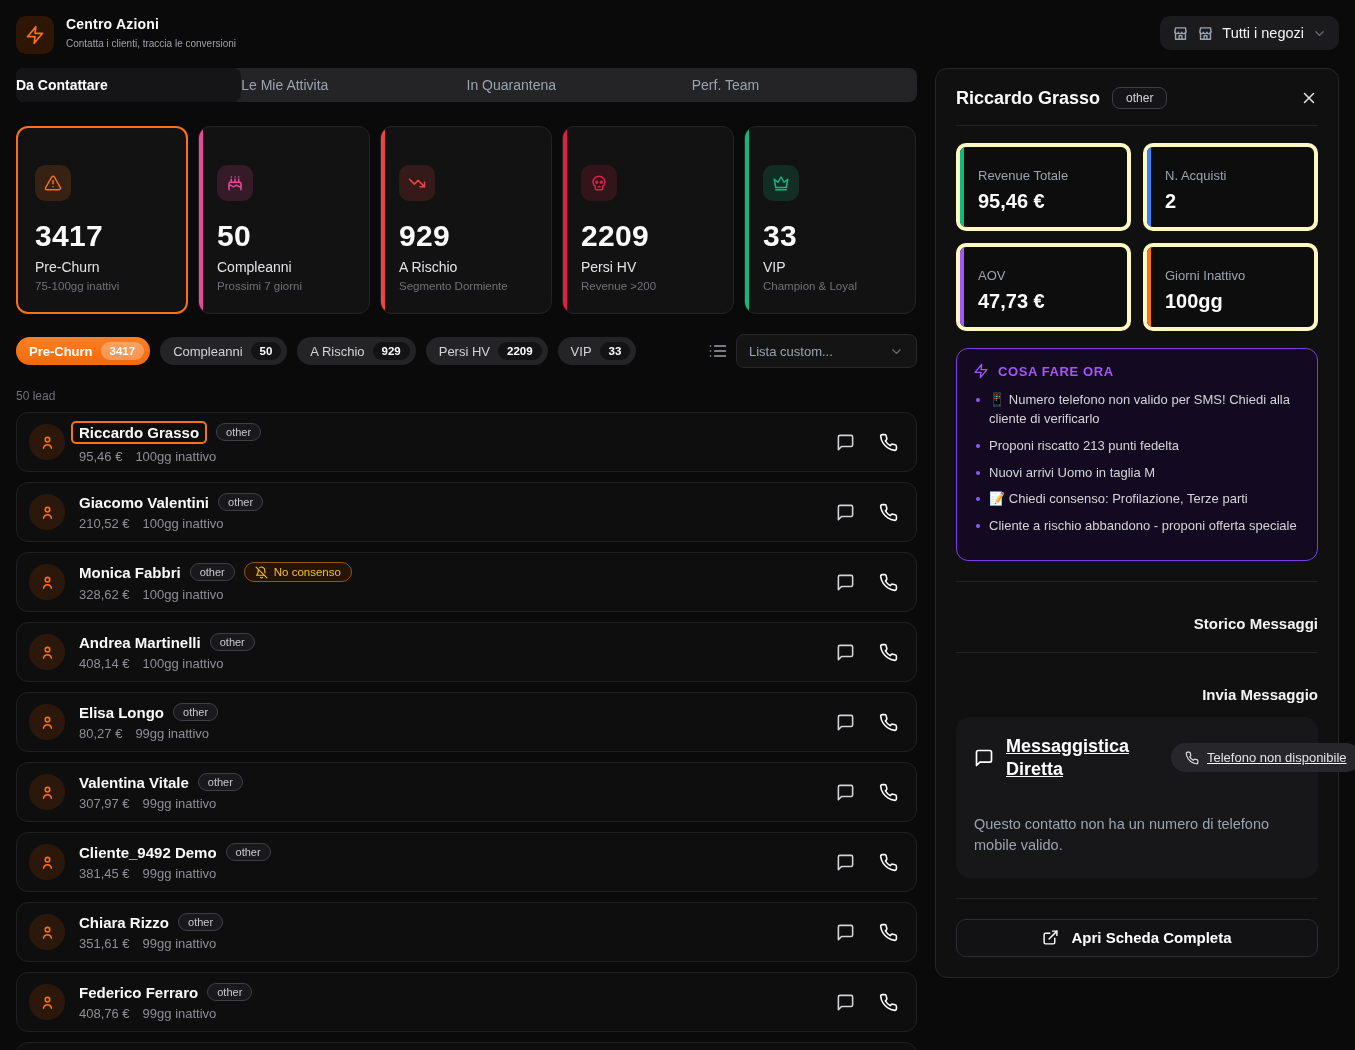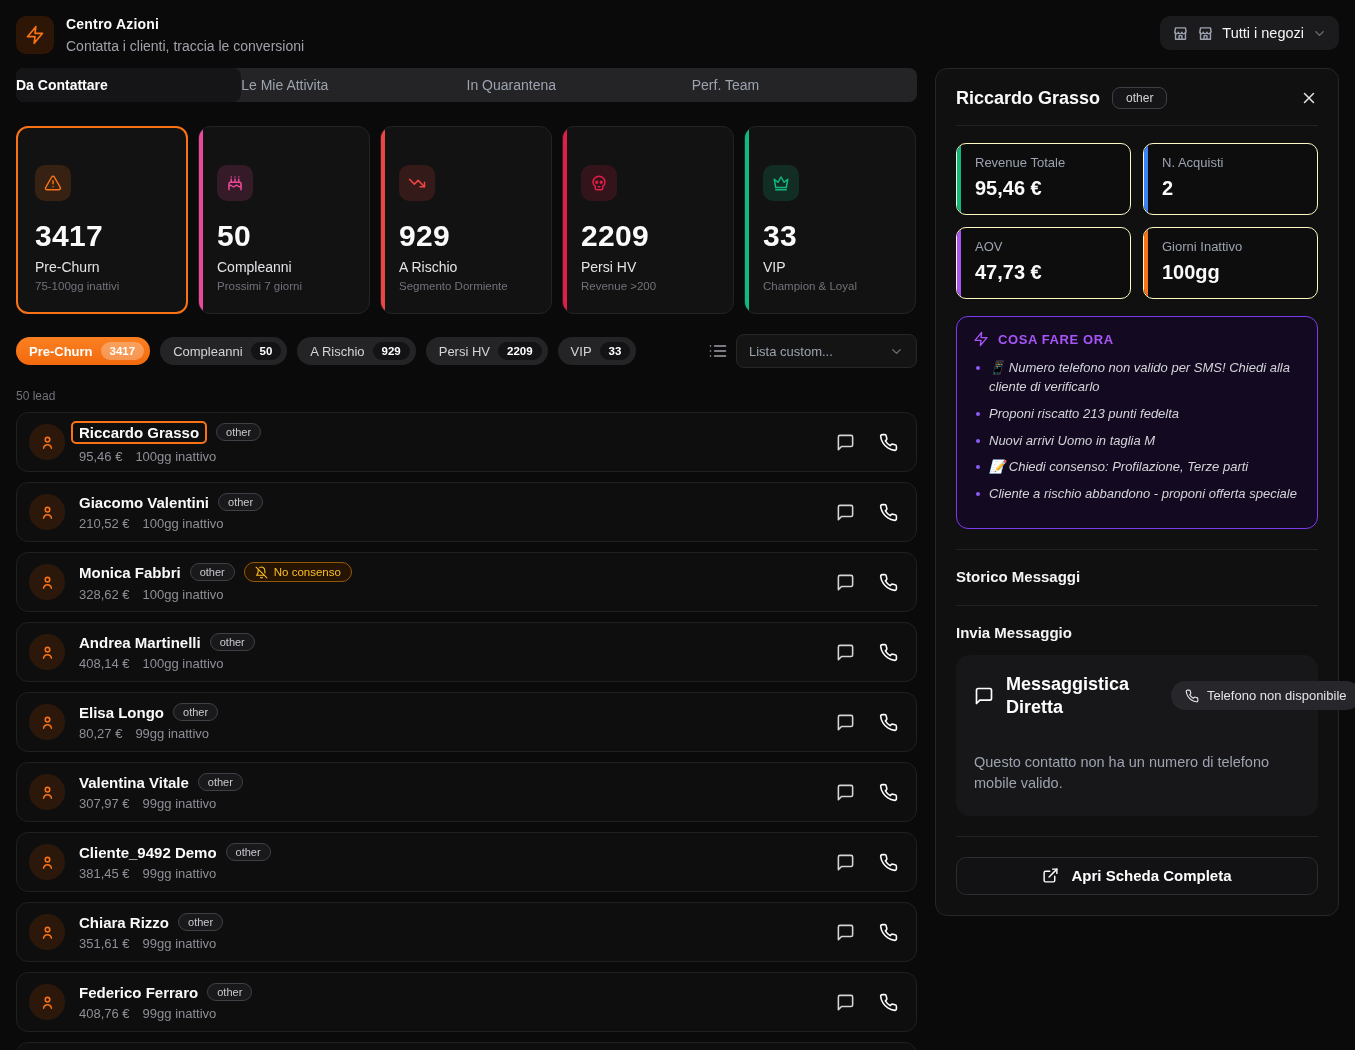--- a/index.html
+++ b/index.html
@@ -7,21 +7,21 @@
     font-family:"Liberation Sans", sans-serif; color:#fafafa; }
 
   svg { display:block; }
 
   
   .app-header { display:flex; align-items:flex-start; padding:16px 16px 0 16px; }
   .logo-box { width:38px; height:38px; border-radius:10px; background:#2e1607;
     display:flex; align-items:center; justify-content:center; color:#f97316; }
   .header-texts { margin-left:12px; }
   .page-title { font-size:14px; font-weight:bold; letter-spacing:.2px; }
-  .page-subtitle { font-size:14px; color:#a1a1aa; margin-top:6px; }
+  .page-subtitle { font-size:10px; color:#a1a1aa; margin-top:6px; }
   .store-selector { margin-left:auto; height:34px; background:#1b1b1d; border-radius:10px;
     display:flex; align-items:center; gap:8px; padding:0 12px; cursor:pointer; }
   .store-selector .s-icon { color:#9ca3af; }
   .store-label { font-size:14.5px; color:#f4f4f5; }
   .chev { color:#71717a; }
 
   
   .main-wrap { display:flex; padding:0 16px; gap:18px; margin-top:14px; }
   .left-col { width:901px; flex:0 0 auto; }
   .right-col { width:404px; flex:0 0 auto; }
@@ -85,46 +85,46 @@
 
   
   .detail-panel { background:#101011; border:1px solid #262629; border-radius:12px; padding:18px 20px 20px; }
   .detail-header { display:flex; align-items:center; gap:12px; padding-bottom:16px; border-bottom:1px solid #232326; }
   .detail-name { font-size:18px; font-weight:bold; }
   .detail-tag { font-size:12px; color:#d4d4d8; border:1px solid #3f3f46; background:#151518;
     border-radius:8px; padding:3px 13px; }
   .close-btn { margin-left:auto; color:#e4e4e7; background:none; border:none; cursor:pointer; }
 
   .detail-stats { display:grid; grid-template-columns:1fr 1fr; gap:12px; margin-top:17px; }
-  .mini-stat { position:relative; background:#0d0d0e; border:1px solid #fef9c3; border-radius:10px;
-    padding:11px 16px 14px 18px; overflow:hidden; }
+  .mini-stat { position:relative; background:#0d0d0e; border:4px solid #fef9c3; border-radius:10px;
+    padding:21px 16px 14px 18px; overflow:hidden; }
   .mini-stat::before { content:""; position:absolute; left:0; top:0; bottom:0; width:4px;
     background:var(--accent); border-radius:10px 0 0 10px; }
   .mini-stat-label { font-size:13px; color:#9ca3af; }
   .mini-stat-value { font-size:20px; font-weight:bold; margin-top:7px; }
 
   .detail-tags { display:flex; gap:10px; margin-top:17px; }
   .detail-tag-pill { background:#232326; color:#e4e4e7; font-size:12.5px; border-radius:14px;
     padding:5px 14px; }
 
   .action-box { margin-top:17px; border:1.5px solid #7c3aed; background:#130a21;
     border-radius:12px; padding:14px 16px 16px; }
   .action-title-row { display:flex; align-items:center; gap:9px; color:#a855f7; }
   .action-title { font-size:13px; font-weight:bold; letter-spacing:.6px; }
-  .action-items { list-style:none; margin-top:12px;font-style:italic; }
+  .action-items { list-style:none; margin-top:12px; }
   .action-items li { position:relative; font-size:13px; color:#d4d4d8; line-height:1.45;
     padding-left:16px; margin-bottom:8px; }
   .action-items li::before { content:""; position:absolute; left:3px; top:7px; width:4px; height:4px;
     border-radius:50%; background:#8b5cf6; }
 
   .divider { height:1px; background:#232326; margin:20px 0 0; }
-  .section-title { font-size:15px; font-weight:bold; color:#f4f4f5; margin-top:18px; }
+  .section-title { font-size:15px; font-weight:bold; color:#f4f4f5; margin-top:33px;text-align:right; }
 
   .messaging-card { margin-top:14px; background:#17171a; border-radius:14px; padding:18px 18px 22px; }
-  .messaging-head { display:flex; align-items:flex-start; gap:12px; }
+  .messaging-head { display:flex; align-items:flex-start; gap:12px;text-decoration:underline; }
   .messaging-title-wrap { display:flex; align-items:center; gap:12px; color:#fff; }
   .messaging-title { font-size:18px; font-weight:bold; line-height:1.3; width:125px; }
   .phone-pill { margin-left:28px; margin-top:8px; display:inline-flex; align-items:center; gap:8px;
     background:#27272b; color:#e4e4e7; border-radius:999px; padding:7px 14px; font-size:13px; white-space:nowrap; }
   .messaging-body { margin-top:32px; font-size:14.5px; color:#9ca3af; line-height:1.45; width:310px; }
 
   .open-card-btn { margin-top:20px; width:100%; height:38px; background:#121214;
     border:1px solid #2d2d31; border-radius:10px; color:#fff; font-size:15px; font-weight:bold;
     display:flex; align-items:center; justify-content:center; gap:12px; cursor:pointer;
     font-family:"Liberation Sans", sans-serif; }

